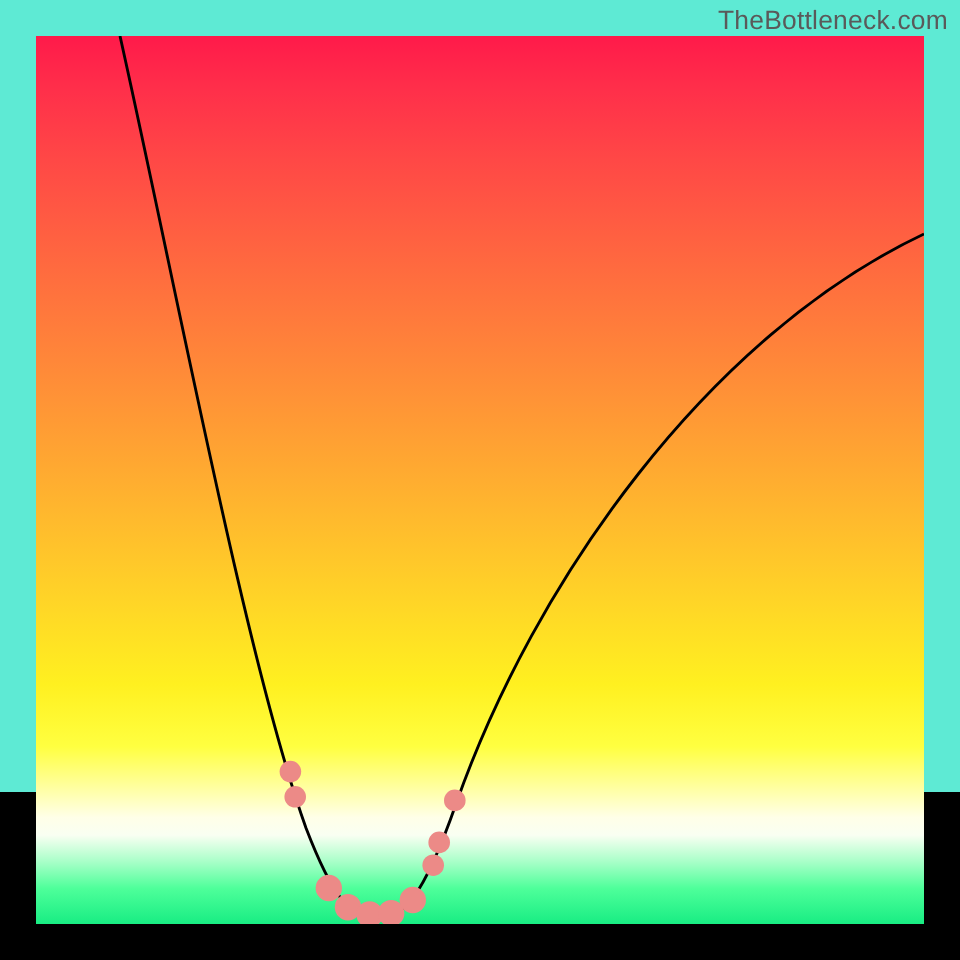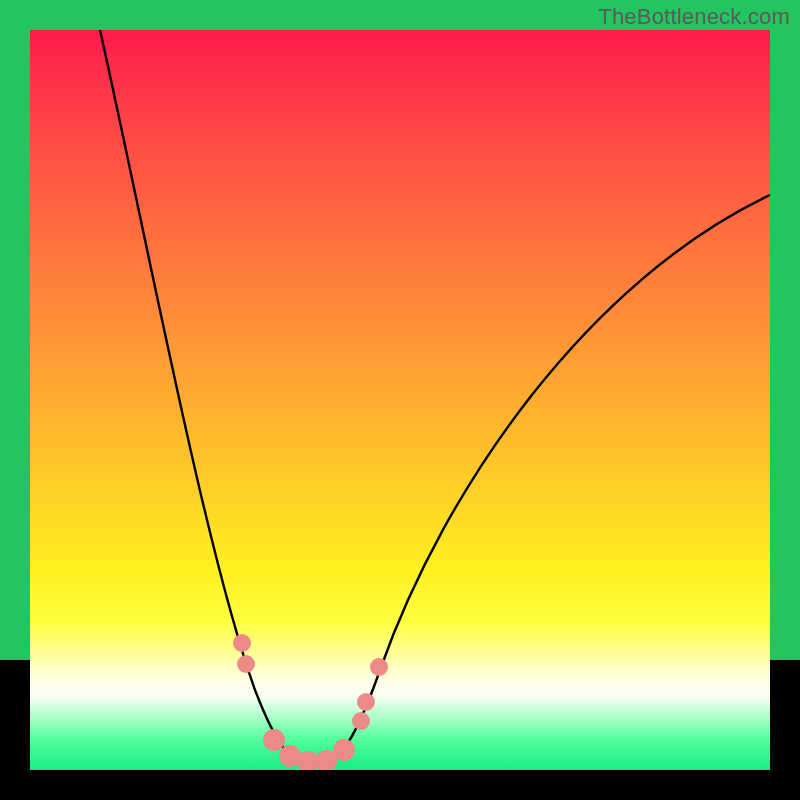--- a/index.html
+++ b/index.html
@@ -10,21 +10,21 @@
     background: #000;
     overflow: hidden;
     font-family: Arial, Helvetica, sans-serif;
   }
   .frame {
     position: absolute;
     left: 0;
     top: 0;
     width: 800px;
     height: 660px;
-    background: #22c55e;
+    background: #5eead4;
   }
   .plot-area {
     position: absolute;
     left: 30px;
     top: 30px;
     width: 740px;
     height: 740px;
     overflow: hidden;
   }
   .gradient-main {

